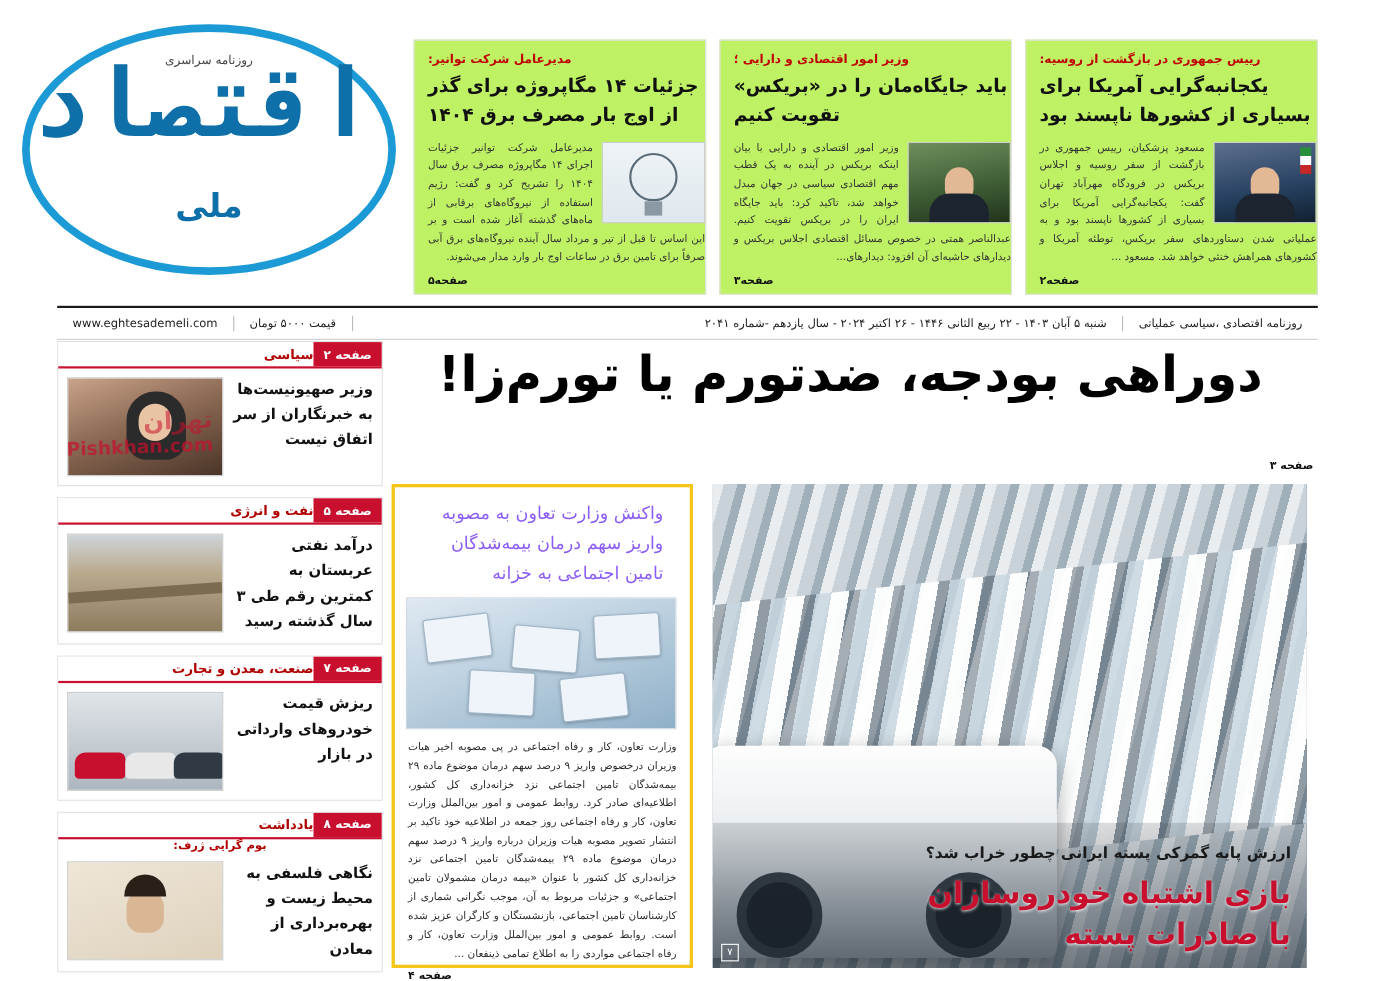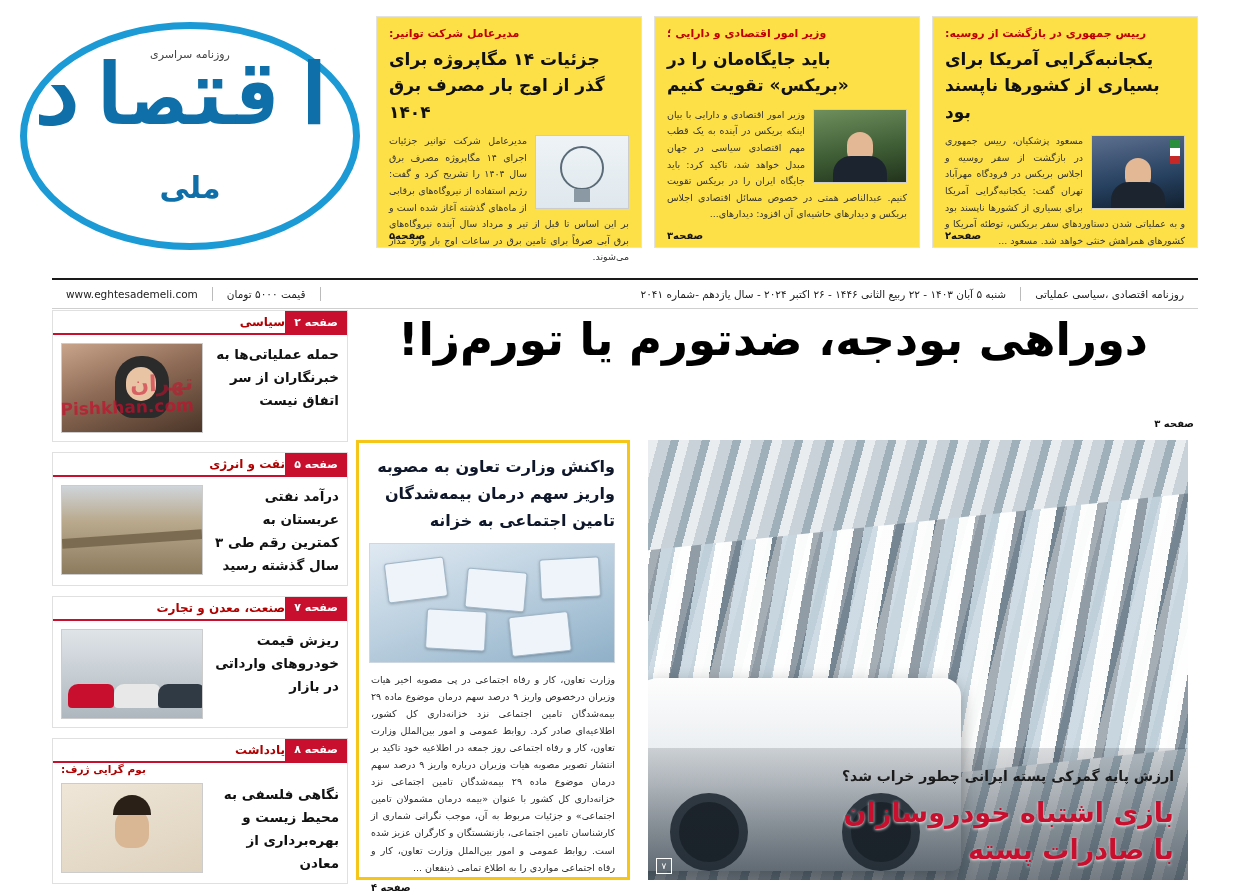--- a/index.html
+++ b/index.html
@@ -7,22 +7,22 @@
     width:1250px;height:892px;
     background:#ffffff;
     font-family:"DejaVu Sans","Liberation Sans",sans-serif;
     overflow:hidden;
     direction:rtl;
   }
   .page{position:relative;width:1250px;height:892px;}
 
   
   .topstrip{position:absolute;left:0;top:0;width:1250px;height:272px;background:#fff;}
-  .teaser{position:absolute;top:16px;background:#fde047;border:1px solid #e2e2e2;
-          padding:10px 12px 8px 12px;box-sizing:border-box;}
+  .teaser{position:absolute;top:36px;background:#bef264;border:1px solid #e2e2e2;
+          padding:10px 0 8px 12px;box-sizing:border-box;}
   .t1{right:608px;width:266px;height:232px;}
   .t2{right:330px;width:266px;height:232px;}
   .t3{right:52px;width:266px;height:232px;}
   .teaser .kicker{color:#c00000;font-size:11px;font-weight:bold;text-align:left;margin-bottom:6px;}
   .teaser .headline{font-size:17px;font-weight:bold;line-height:1.55;text-align:left;color:#111;margin-bottom:8px;}
   .teaser .body{font-size:9.5px;line-height:1.75;color:#333;text-align:justify;}
   .teaser .pagenum{position:absolute;bottom:6px;left:12px;font-size:10px;font-weight:bold;color:#111;}
   .thumb{float:right;width:92px;height:72px;margin:2px 0 4px 8px;border:1px solid #ccc;background:#b9c4cc;position:relative;overflow:hidden;}
   .thumb.bulb{background:linear-gradient(180deg,#eef3f6 0%,#dfe8ee 100%);}
   .thumb.pr1{background:linear-gradient(170deg,#6f8f5d 0%,#3c5a33 60%,#22331c 100%);}
@@ -77,21 +77,21 @@
   .cars .w2{left:36%;}
   .photo-cap{position:absolute;right:0;bottom:0;width:100%;box-sizing:border-box;padding:8px 14px 12px;
              text-align:right;}
   .photo-cap .l1{color:#c8102e;font-size:27px;font-weight:bold;line-height:1.35;text-shadow:0 1px 3px rgba(255,255,255,.9);}
   .photo-cap .small{position:absolute;right:14px;bottom:96px;color:#1a1a1a;font-size:14px;font-weight:bold;
                     background:rgba(255,255,255,.0);}
   .photo .cornernum{position:absolute;left:8px;bottom:6px;width:14px;height:14px;border:1px solid #fff;color:#fff;font-size:9px;text-align:center;line-height:14px;}
 
   .sidecol{position:absolute;right:568px;top:130px;width:274px;height:440px;
            border:3px solid #f5c518;box-sizing:border-box;background:#fff;padding:10px 12px;}
-  .sidecol h3{margin:0 0 8px;font-size:16px;font-weight:bold;line-height:1.7;text-align:right;color:#0f172a;}
+  .sidecol h3{margin:0 12px 8px;font-size:16px;font-weight:normal;line-height:1.7;text-align:right;color:#8b5cf6;}
   .sidecol .pic{width:100%;height:118px;background:linear-gradient(160deg,#dfe9f2 0%,#b9cede 50%,#8fb0c8 100%);
                 border:1px solid #cfd8e0;position:relative;overflow:hidden;margin-bottom:8px;}
   .sidecol .pic .card{position:absolute;width:58px;height:38px;background:#eef4fa;border:1px solid #9fb6c8;border-radius:3px;
                 box-shadow:0 1px 3px rgba(0,0,0,.25);}
   .sidecol .pic .c1{left:16px;top:16px;transform:rotate(-7deg);}
   .sidecol .pic .c2{left:96px;top:26px;transform:rotate(5deg);}
   .sidecol .pic .c3{left:170px;top:14px;transform:rotate(-3deg);}
   .sidecol .pic .c4{left:56px;top:66px;transform:rotate(3deg);}
   .sidecol .pic .c5{left:140px;top:70px;transform:rotate(-6deg);}
   .sidecol p{font-size:9.5px;line-height:1.8;text-align:justify;color:#2b2b2b;margin:0 0 6px;}
@@ -114,21 +114,21 @@
   .img-oil{background:linear-gradient(180deg,#cfd5da 0%,#b9a98d 40%,#8d7b5e 100%);}
   .img-oil .road{position:absolute;left:0;top:55%;width:100%;height:10px;background:#7b6b50;transform:rotate(-4deg);}
   .img-cars2{background:linear-gradient(180deg,#dfe4e8 0%,#aeb7bf 100%);}
   .img-cars2 .cr{position:absolute;bottom:10px;width:46px;height:24px;border-radius:10px 6px 4px 4px;}
   .img-cars2 .r1{left:6px;background:#c8102e;}
   .img-cars2 .r2{left:52px;background:#e8e8e8;}
   .img-cars2 .r3{left:96px;background:#2f3a45;}
   .img-face{background:linear-gradient(160deg,#efe6d8 0%,#ded2bd 100%);}
   .img-face .head{position:absolute;left:50%;top:50%;transform:translate(-50%,-50%);width:34px;height:40px;background:#d9b795;border-radius:17px 17px 13px 13px;}
   .img-face .hair{position:absolute;left:50%;top:24%;transform:translate(-50%,-50%);width:38px;height:20px;background:#2b2018;border-radius:19px 19px 0 0;}
-  .rail-sub{font-size:10.5px;color:#b00000;font-weight:bold;text-align:left;padding:0 8px;}
+  .rail-sub{font-size:10.5px;color:#b00000;font-weight:bold;text-align:center;padding:0 8px;}
 
   .watermark{position:absolute;left:60px;top:372px;font-size:22px;font-weight:bold;color:rgba(200,16,46,.55);
              transform:rotate(-2deg);pointer-events:none;}
   .watermark .w2{display:block;font-size:17px;color:rgba(200,16,46,.7);}
 </style>
 </head>
 <body>
 
 <div class="page">
 
@@ -220,21 +220,21 @@
 
   <div class="rail">
 
     <div class="rail-box">
       <div class="rail-head">
         <div class="pg">صفحه ۲</div>
         <div class="cat">سیاسی</div>
       </div>
       <div class="rail-line"></div>
       <div class="rail-body">
-        <div class="txt">حمله عملیاتی‌ها به خبرنگاران از سر اتفاق نیست</div>
+        <div class="txt">وزیر صهیونیست‌ها به خبرنگاران از سر اتفاق نیست</div>
         <div class="rail-img img-woman">
           <div class="scarf"></div>
             <div class="fc"></div>
         </div>
       </div>
     </div>
 
     <div class="rail-box">
       <div class="rail-head">
         <div class="pg">صفحه ۵</div>

